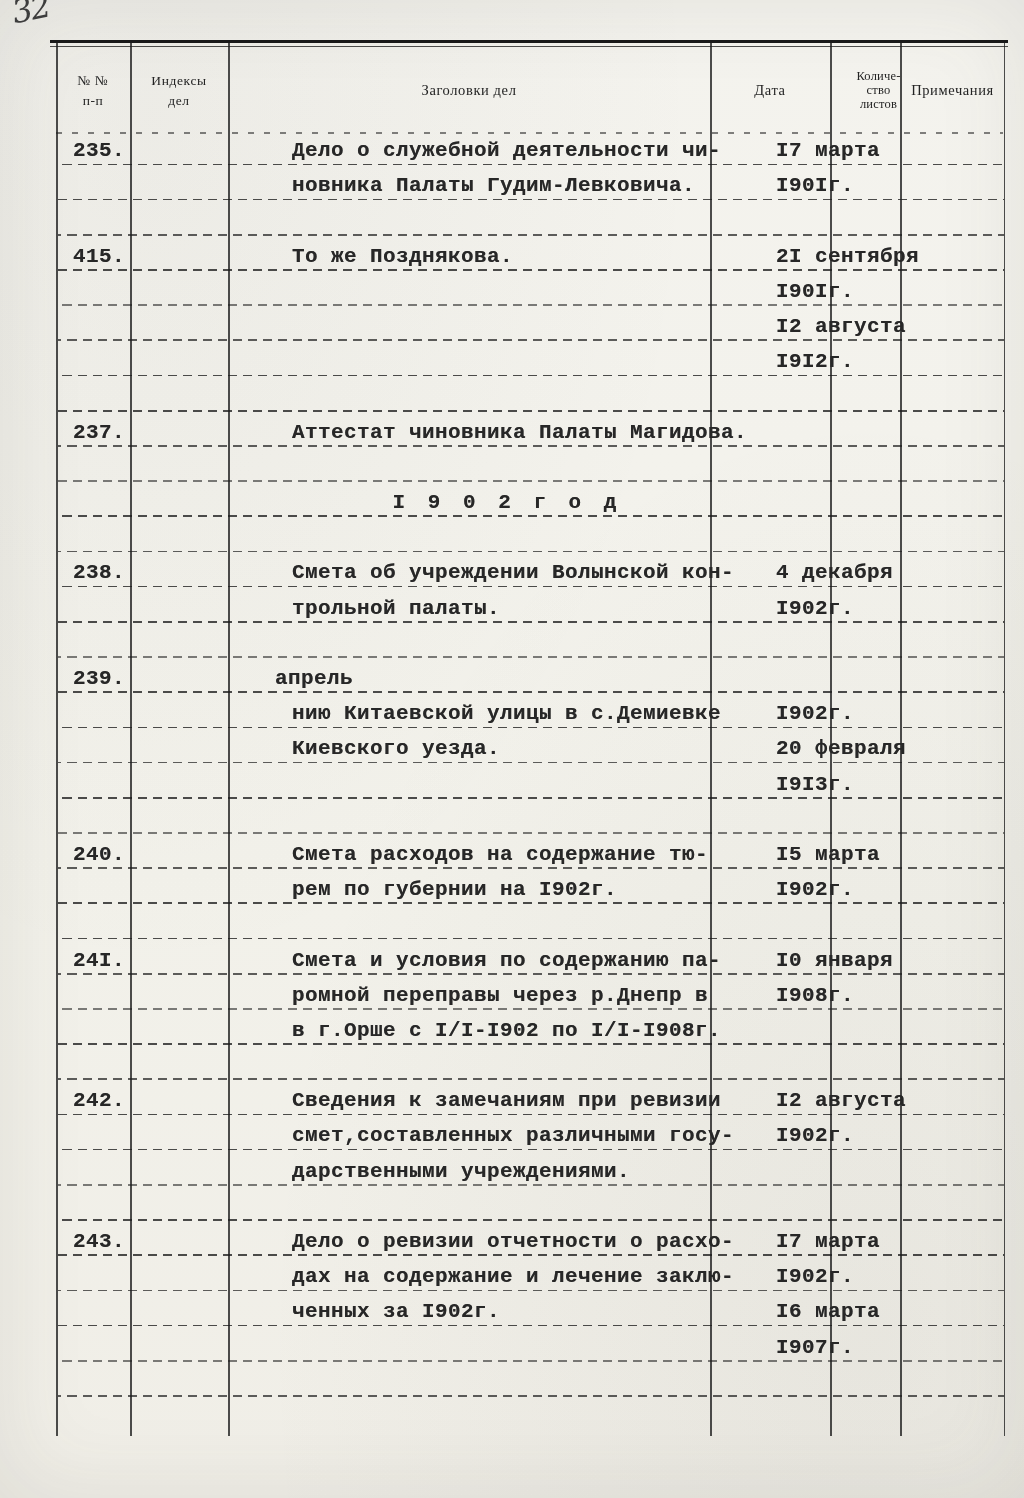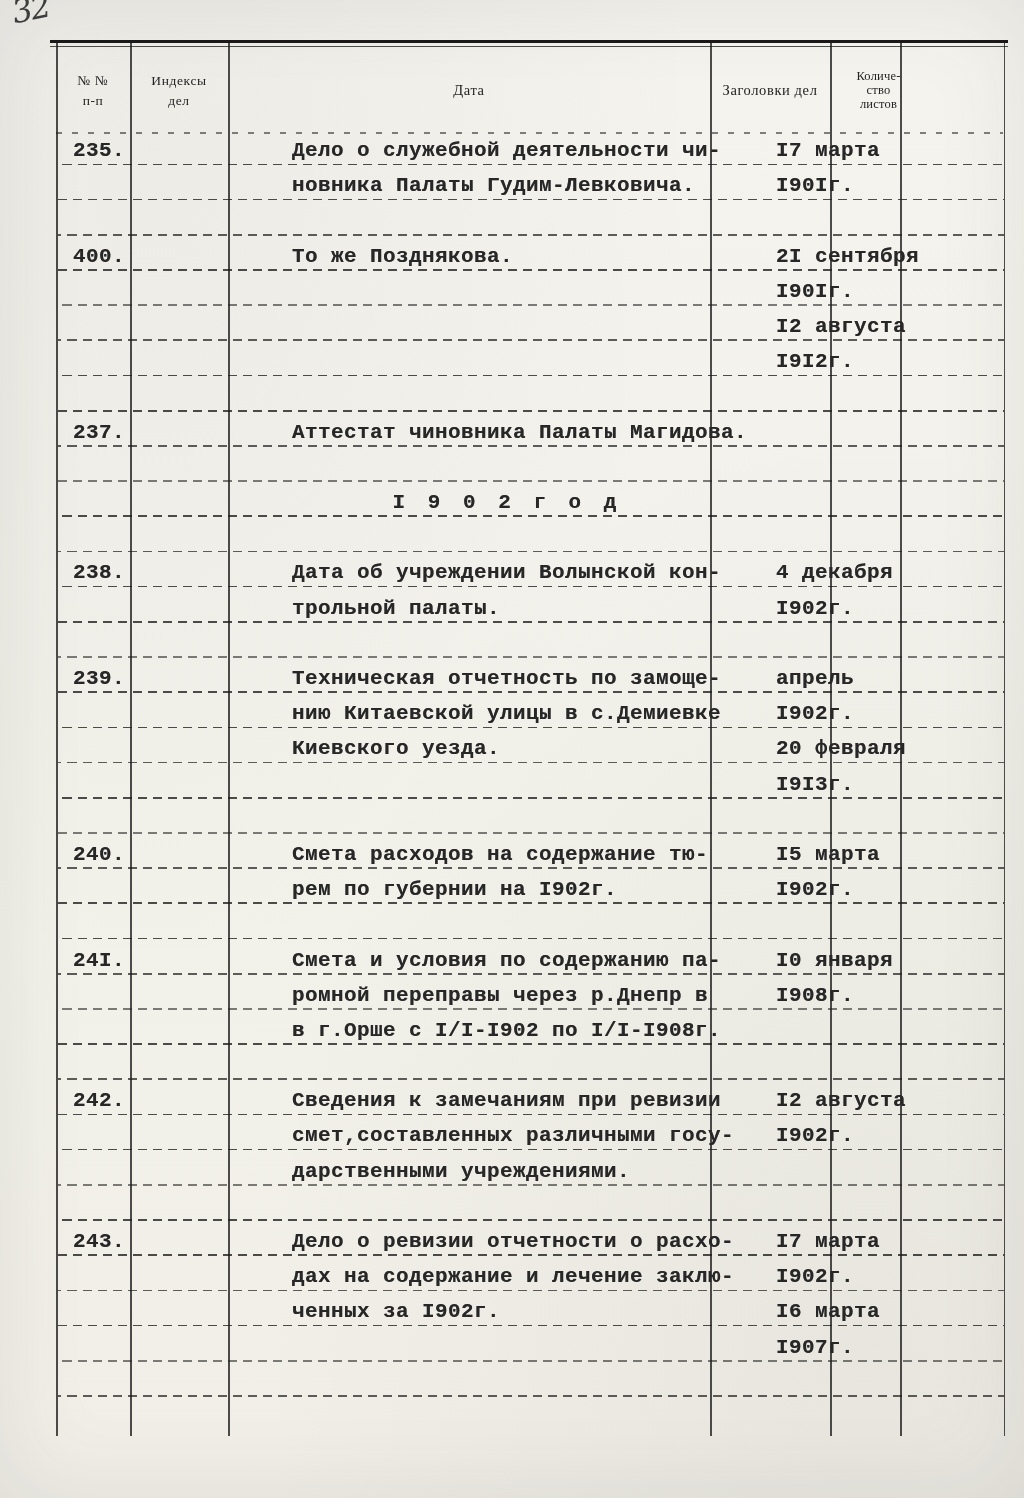--- a/index.html
+++ b/index.html
@@ -90,31 +90,34 @@
 
     <div class="header">
       <div class="hcell h-num">
         <span>№ №</span>
         <span>п-п</span>
       </div>
       <div class="hcell h-index">
         <span>Индексы</span>
         <span>дел</span>
       </div>
+      <div class="hcell h-title">
+        <span>Заголовки дел</span>
+      </div>
       <div class="hcell h-date">
         <span>Дата</span>
-      </div>
-      <div class="hcell h-title">
-        <span>Заголовки дел</span>
       </div>
       <div class="hcell h-sheets">
         <span>Количе-</span>
         <span>ство</span>
         <span>листов</span>
       </div>
+      <div class="hcell h-notes">
+        <span>Примечания</span>
+      </div>
     </div>
 
     <div class="rows" id="rows">
         <div class="row">
           <div class="cell c-num">235.</div>
           <div class="cell c-index"></div>
           <div class="cell c-title">Дело о служебной деятельности чи-</div>
           <div class="cell c-date">I7 марта</div>
           <div class="cell c-sheets"></div>
           <div class="cell c-notes"></div>
@@ -129,21 +132,21 @@
         </div>
         <div class="row">
           <div class="cell c-num"></div>
           <div class="cell c-index"></div>
           <div class="cell c-title"></div>
           <div class="cell c-date"></div>
           <div class="cell c-sheets"></div>
           <div class="cell c-notes"></div>
         </div>
         <div class="row">
-          <div class="cell c-num">400.</div>
+          <div class="cell c-num">415.</div>
           <div class="cell c-index"></div>
           <div class="cell c-title">То же Позднякова.</div>
           <div class="cell c-date">2I сентября</div>
           <div class="cell c-sheets"></div>
           <div class="cell c-notes"></div>
         </div>
         <div class="row">
           <div class="cell c-num"></div>
           <div class="cell c-index"></div>
           <div class="cell c-title"></div>
@@ -203,21 +206,21 @@
           <div class="cell c-num"></div>
           <div class="cell c-index"></div>
           <div class="cell c-title"></div>
           <div class="cell c-date"></div>
           <div class="cell c-sheets"></div>
           <div class="cell c-notes"></div>
         </div>
         <div class="row">
           <div class="cell c-num">238.</div>
           <div class="cell c-index"></div>
-          <div class="cell c-title">Дата об учреждении Волынской кон-</div>
+          <div class="cell c-title">Смета об учреждении Волынской кон-</div>
           <div class="cell c-date">4 декабря</div>
           <div class="cell c-sheets"></div>
           <div class="cell c-notes"></div>
         </div>
         <div class="row">
           <div class="cell c-num"></div>
           <div class="cell c-index"></div>
           <div class="cell c-title">трольной палаты.</div>
           <div class="cell c-date">I902г.</div>
           <div class="cell c-sheets"></div>
@@ -227,21 +230,20 @@
           <div class="cell c-num"></div>
           <div class="cell c-index"></div>
           <div class="cell c-title"></div>
           <div class="cell c-date"></div>
           <div class="cell c-sheets"></div>
           <div class="cell c-notes"></div>
         </div>
         <div class="row">
           <div class="cell c-num">239.</div>
           <div class="cell c-index"></div>
-          <div class="cell c-title">Техническая отчетность по замоще-</div>
           <div class="cell c-date">апрель</div>
           <div class="cell c-sheets"></div>
           <div class="cell c-notes"></div>
         </div>
         <div class="row">
           <div class="cell c-num"></div>
           <div class="cell c-index"></div>
           <div class="cell c-title">нию Китаевской улицы в с.Демиевке</div>
           <div class="cell c-date">I902г.</div>
           <div class="cell c-sheets"></div>

